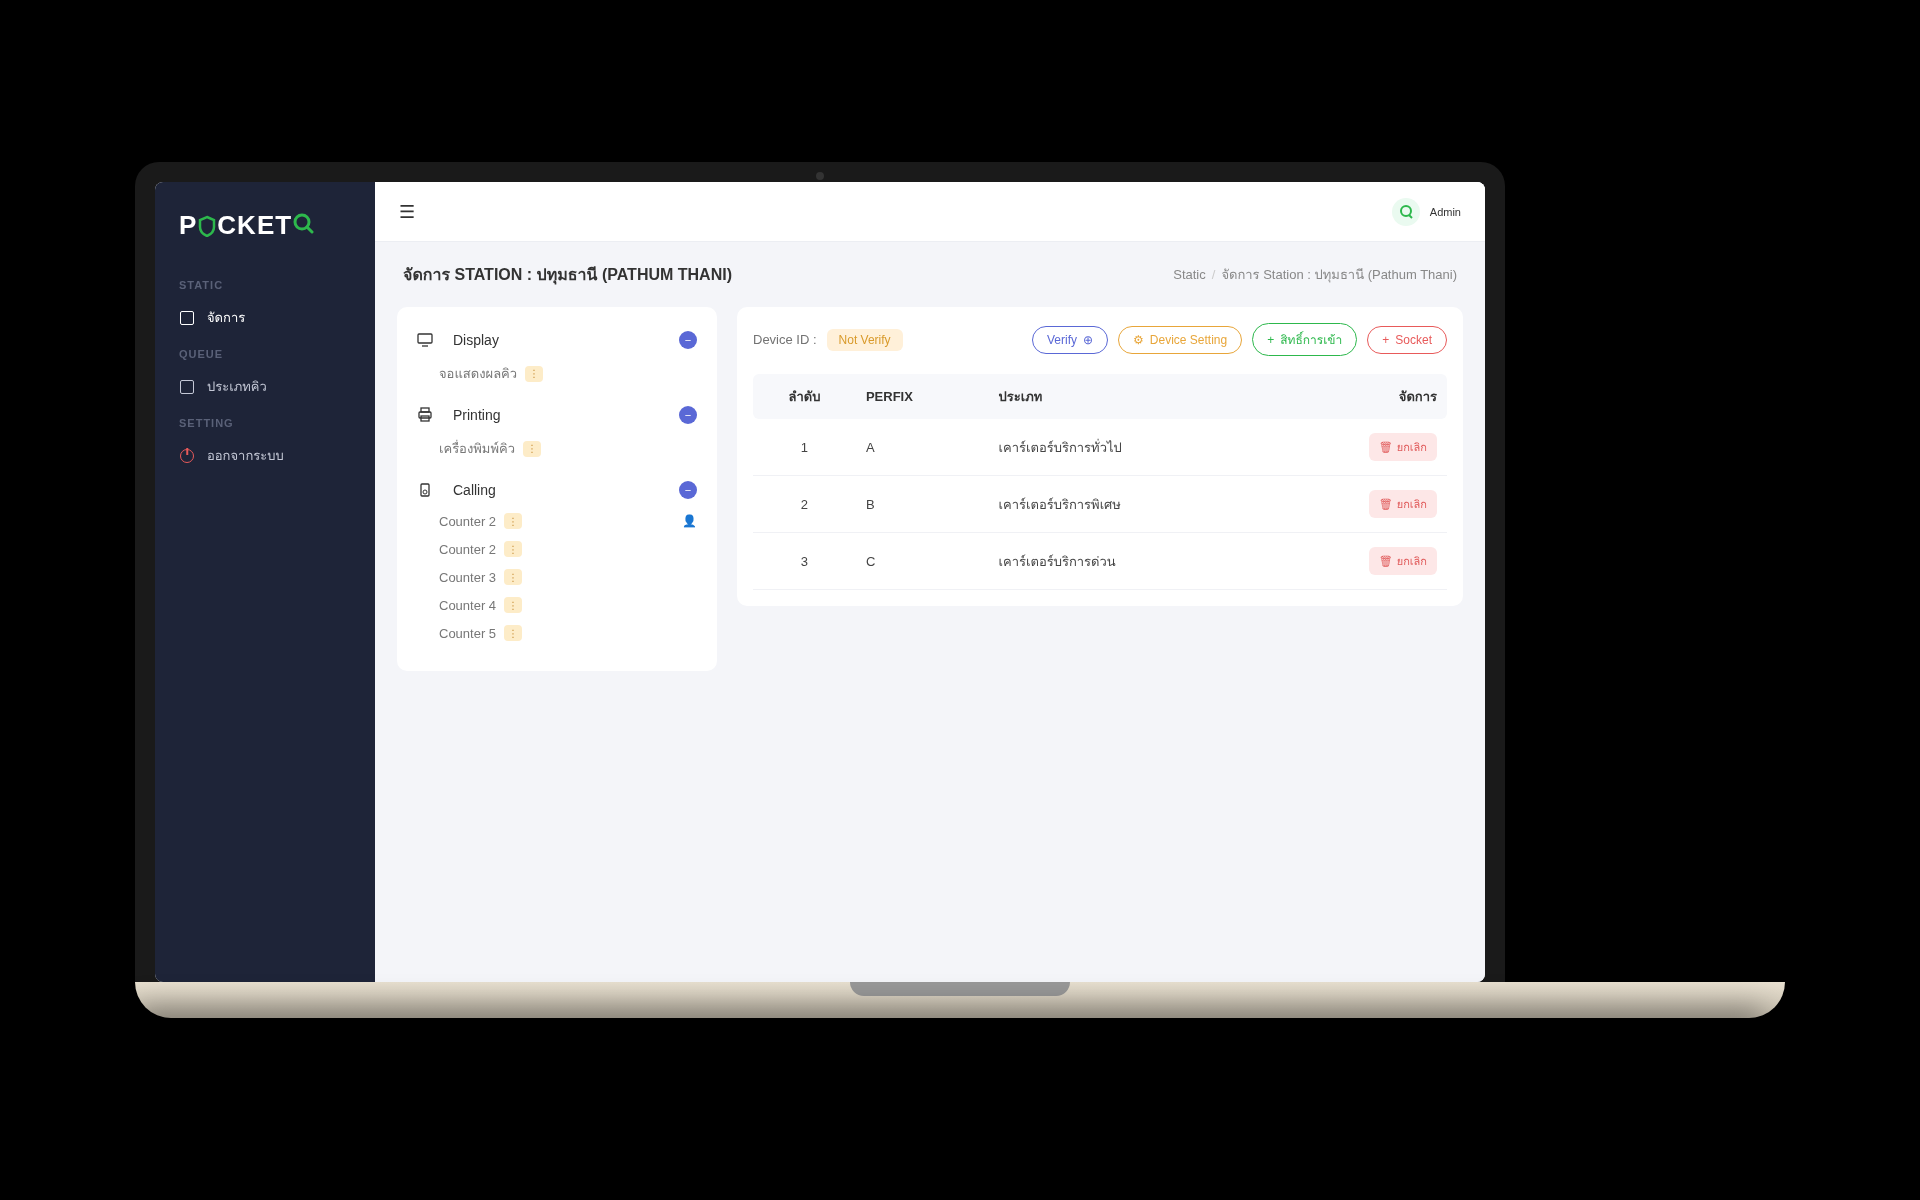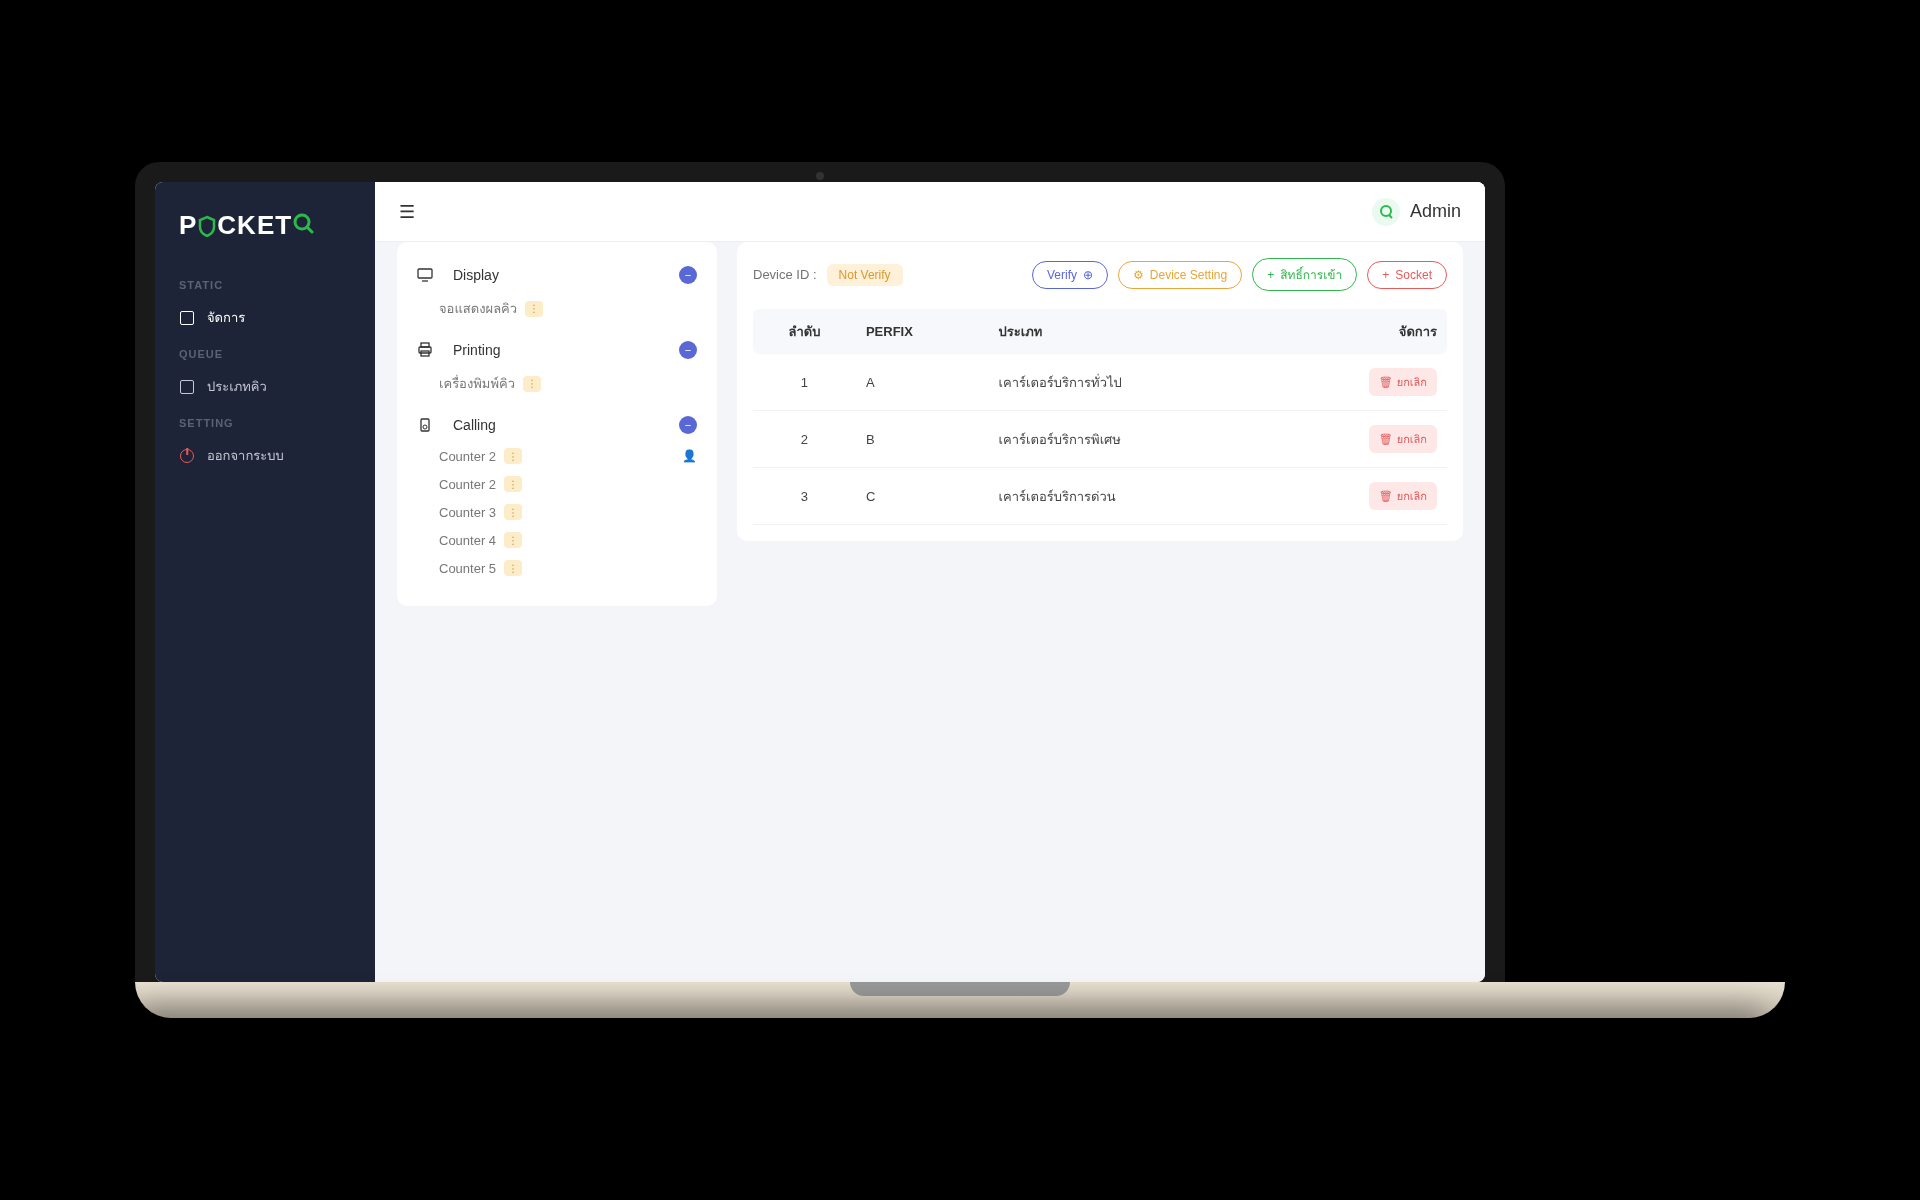--- a/index.html
+++ b/index.html
@@ -21,21 +21,21 @@
 
 .sb-section { padding: 10px 24px 6px; font-size: 11px; font-weight: 600; color: #5a6178; letter-spacing: 1px; }
 .sb-item { display: flex; align-items: center; gap: 12px; padding: 10px 24px; font-size: 13px; color: #c4c8d6; cursor: pointer; }
 .sb-item.active { color: #fff; }
 .sb-icon { width: 16px; height: 16px; display: inline-flex; align-items: center; justify-content: center; }
 
 .main { flex: 1; display: flex; flex-direction: column; background: #f4f5f9; }
 
 .topbar { height: 60px; background: #fff; display: flex; align-items: center; justify-content: space-between; padding: 0 24px; border-bottom: 1px solid #eceef3; }
 .menu-btn { font-size: 18px; color: #333; cursor: pointer; }
-.user-area { display: flex; align-items: center; gap: 10px; font-size: 18px; color: #333; }
+.user-area { display: flex; align-items: center; gap: 10px; font-size: 11px; color: #333; }
 .avatar { width: 28px; height: 28px; border-radius: 50%; background: #eafaf0; display: flex; align-items: center; justify-content: center; }
 
 .breadcrumb-row { display: flex; justify-content: space-between; align-items: center; padding: 20px 28px; }
 .page-title { font-size: 16px; font-weight: 700; color: #333; }
 .crumb { font-size: 13px; color: #888; }
 .crumb .sep { margin: 0 6px; color: #ccc; }
 
 .content { display: flex; gap: 20px; padding: 0 22px 22px; align-items: flex-start; }
 
 .panel { background: #fff; border-radius: 10px; padding: 16px; }
@@ -130,20 +130,26 @@
           <span class="avatar">
                 <svg width="14" height="14" viewBox="0 0 14 14">
                   <circle cx="7" cy="6" r="5" fill="none" stroke="#2db84c" stroke-width="2"></circle>
                   <line x1="10" y1="10" x2="13" y2="13" stroke="#2db84c" stroke-width="2"></line>
                 </svg>
               </span>
           <span>Admin</span>
         </div>
       </div>
 
+      <div class="breadcrumb-row">
+        <div class="page-title">จัดการ STATION : ปทุมธานี (PATHUM THANI)</div>
+        <div class="crumb">
+          <span>Static</span><span class="sep">/</span><span>จัดการ Station : ปทุมธานี (Pathum Thani)</span>
+        </div>
+      </div>
 
       <div class="content">
 
         <div class="panel panel-left">
 
           <div class="tree-group">
             <div class="tree-header">
               <div class="tree-header-left">
                 <span>
                       <svg width="16" height="16" viewBox="0 0 16 16">

